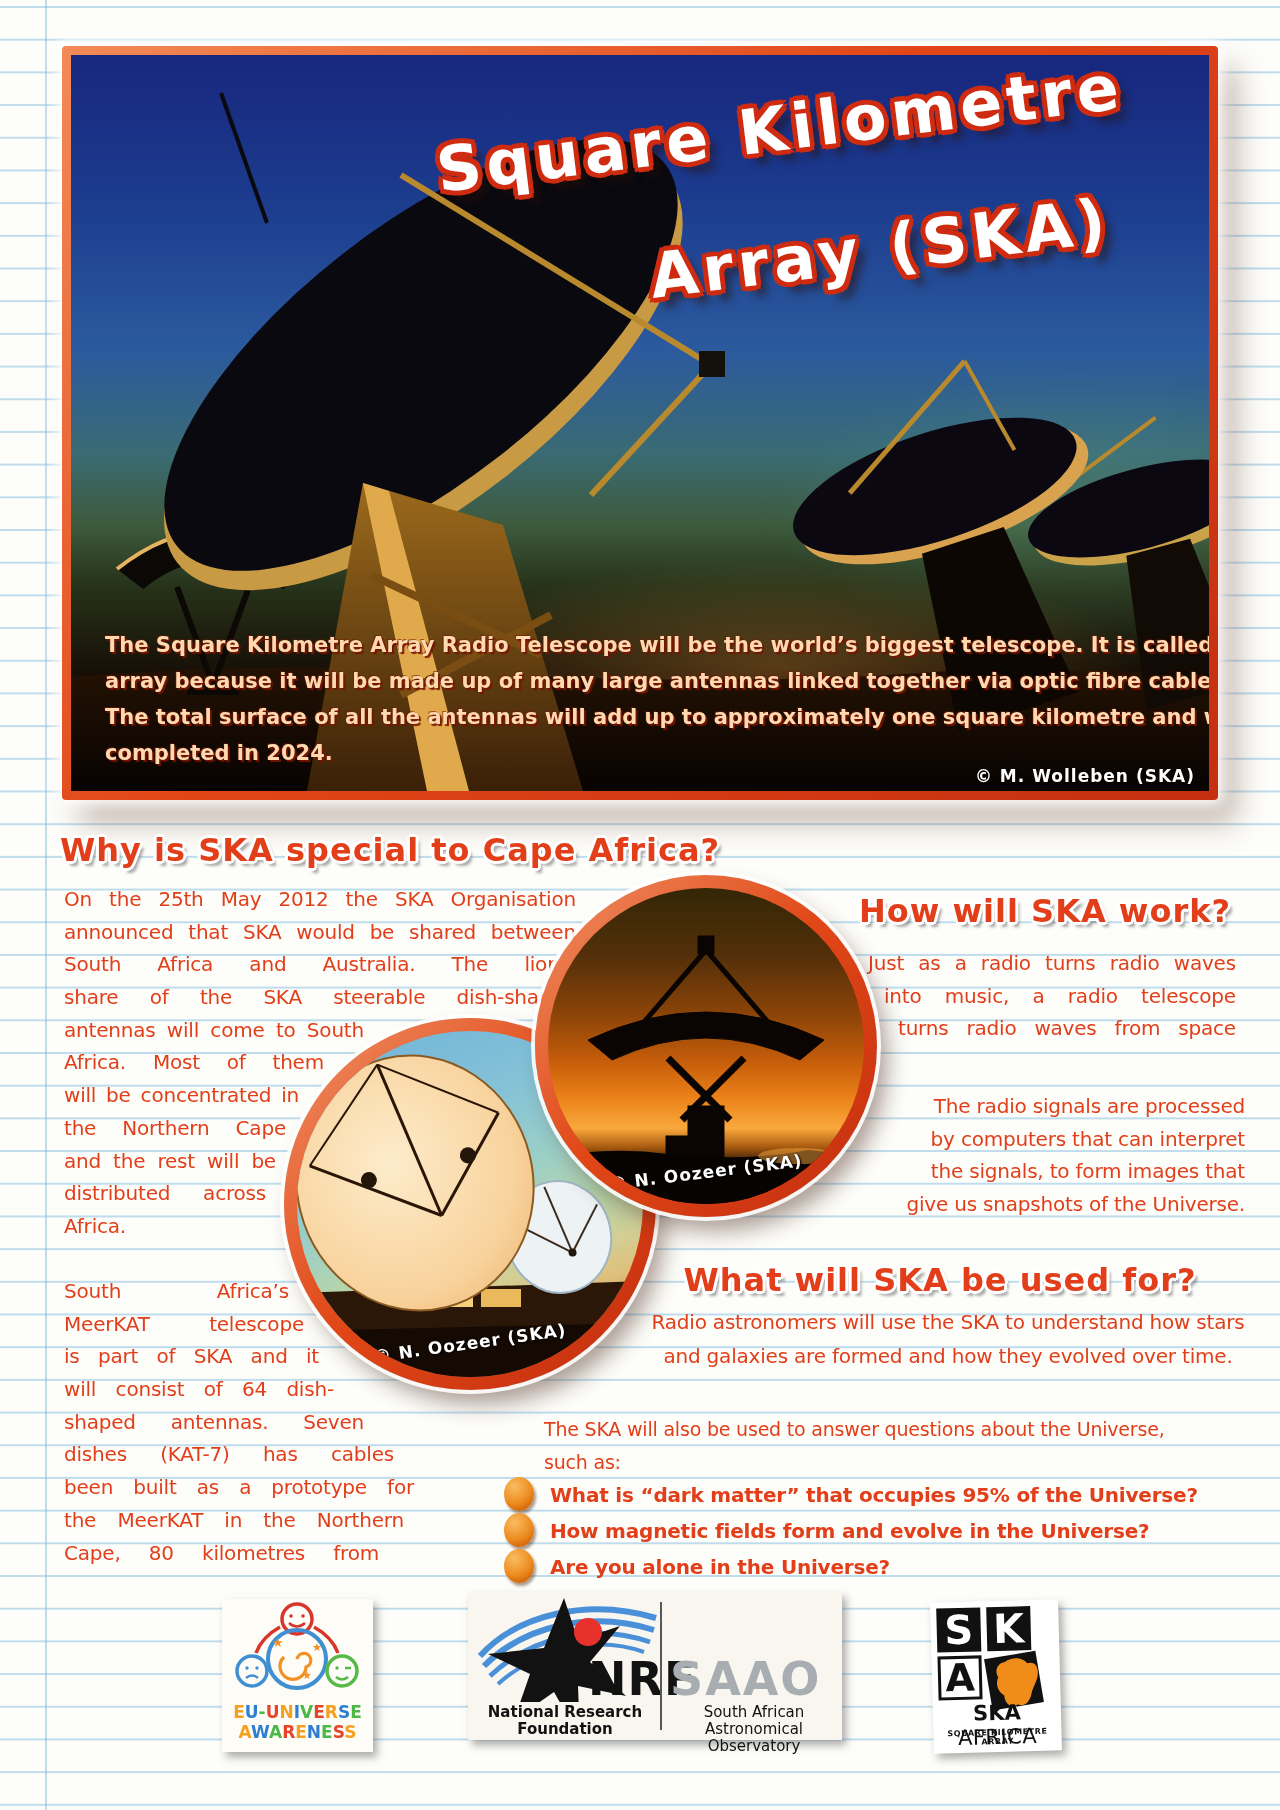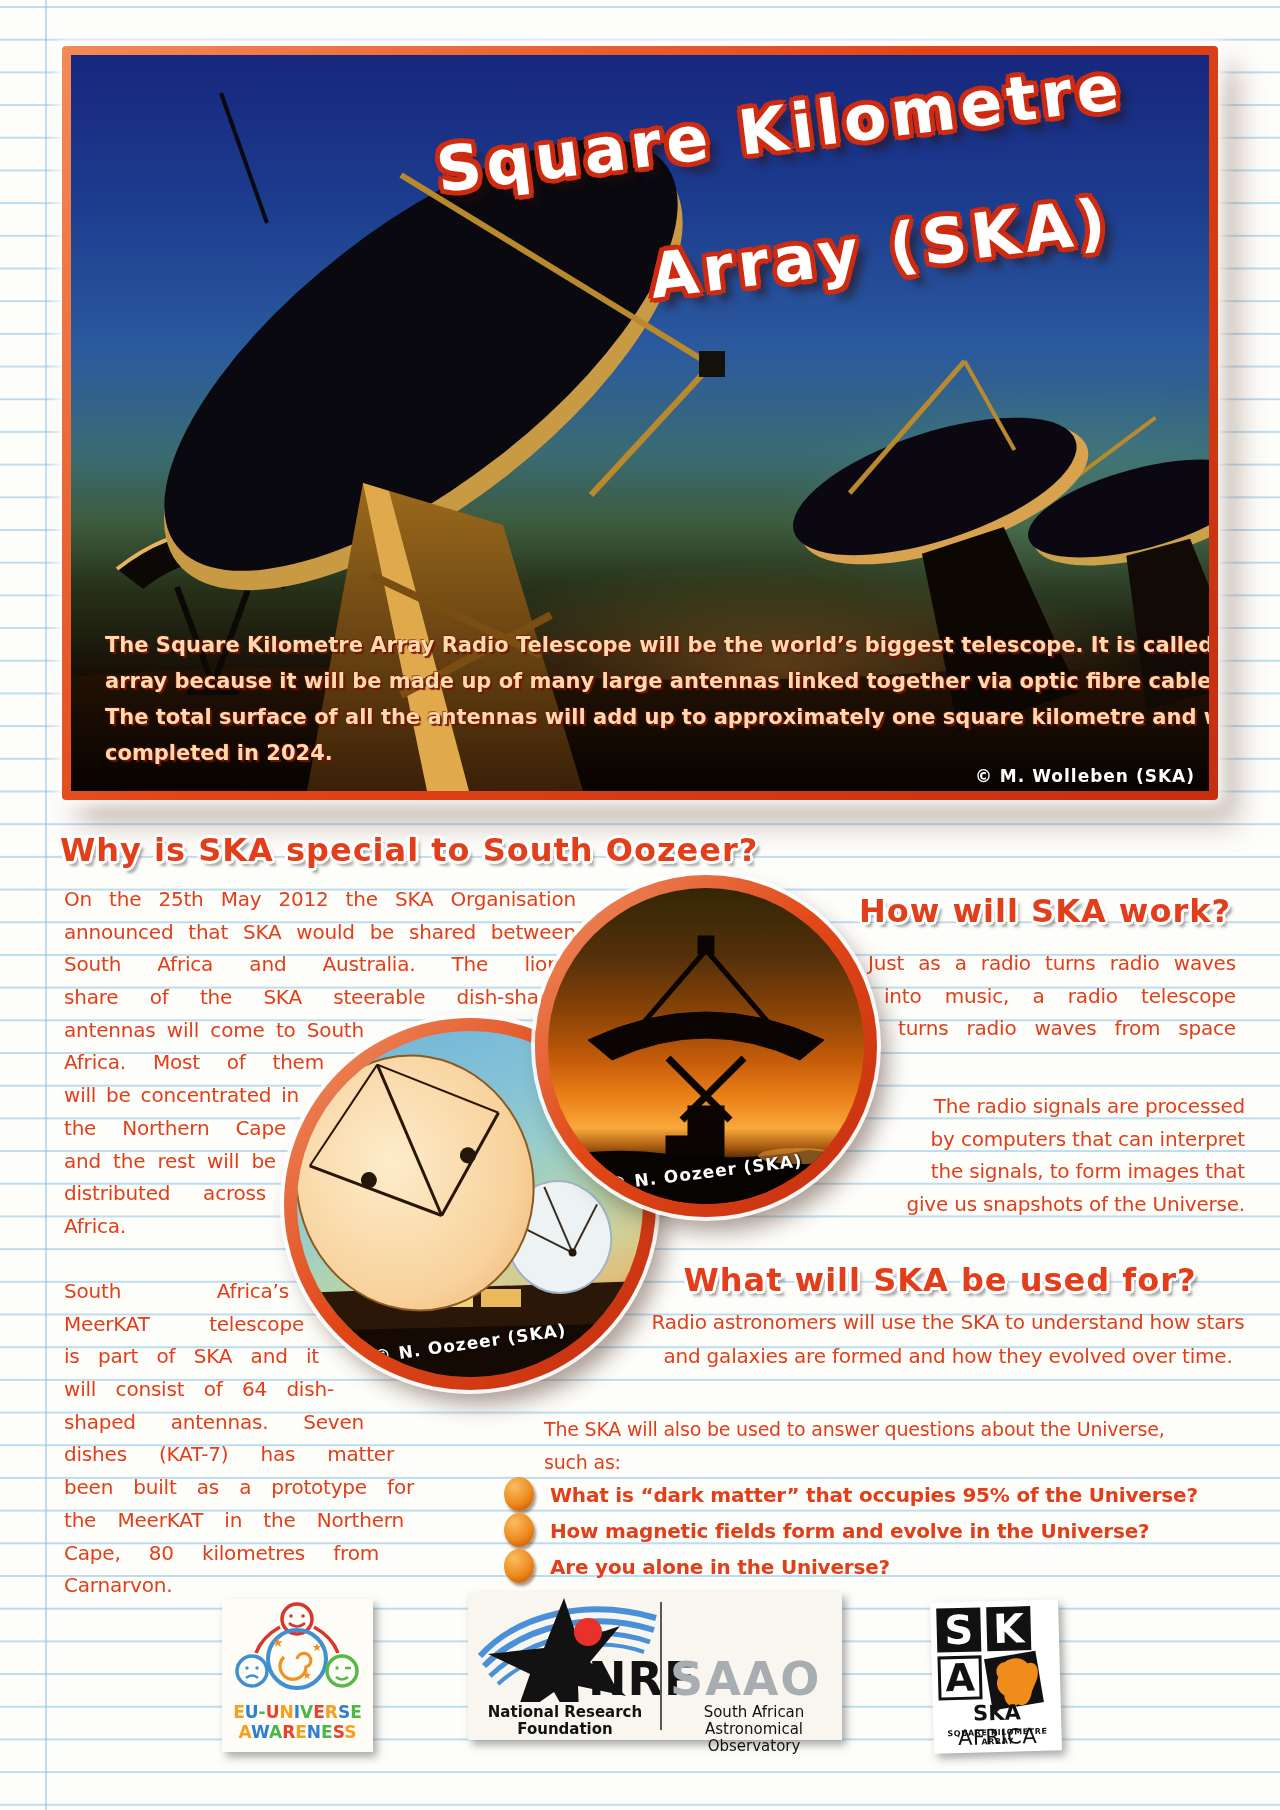--- a/index.html
+++ b/index.html
@@ -170,21 +170,21 @@
     <div class="abs hero-caption" id="hero-caption">
         <div class="ln">The Square Kilometre Array Radio Telescope will be the world’s biggest telescope. It is called an</div>
         <div class="ln">array because it will be made up of many large antennas linked together via optic fibre cables.</div>
         <div class="ln">The total surface of all the antennas will add up to approximately one square kilometre and will be</div>
         <div class="ln last">completed in 2024.</div>
       </div>
     <div class="abs hero-credit">© M. Wolleben (SKA)</div>
   </div>
 </div>
 
-<div class="abs h-sec" id="h-why">Why is SKA special to South Oozeer?</div>
+<div class="abs h-sec" id="h-why">Why is SKA special to Cape Africa?</div>
 <div class="abs body-txt just" id="p1l">
     <div class="ln">
       <span>On</span>
       <span>the</span>
       <span>25th</span>
       <span>May</span>
       <span>2012</span>
       <span>the</span>
       <span>SKA</span>
       <span>Organisation</span>
@@ -277,21 +277,21 @@
     </div>
     <div class="ln">
       <span>shaped</span>
       <span>antennas.</span>
       <span>Seven</span>
     </div>
     <div class="ln">
       <span>dishes</span>
       <span>(KAT-7)</span>
       <span>has</span>
-      <span>matter</span>
+      <span>cables</span>
     </div>
     <div class="ln">
       <span>been</span>
       <span>built</span>
       <span>as</span>
       <span>a</span>
       <span>prototype</span>
       <span>for</span>
     </div>
     <div class="ln">
@@ -300,21 +300,20 @@
       <span>in</span>
       <span>the</span>
       <span>Northern</span>
     </div>
     <div class="ln">
       <span>Cape,</span>
       <span>80</span>
       <span>kilometres</span>
       <span>from</span>
     </div>
-    <div class="ln last">Carnarvon.</div>
   </div>
 
 <div class="abs circ" id="circle2">
   <div class="circ-in">
     <svg width="346" height="346" viewBox="0 0 346 346">
       <defs>
         <radialGradient id="dishg" cx="0.42" cy="0.4" r="0.75">
           <stop offset="0" stop-color="#fdeccb"></stop>
             <stop offset="0.7" stop-color="#f8d29c"></stop>
           <stop offset="1" stop-color="#efb877"></stop>

